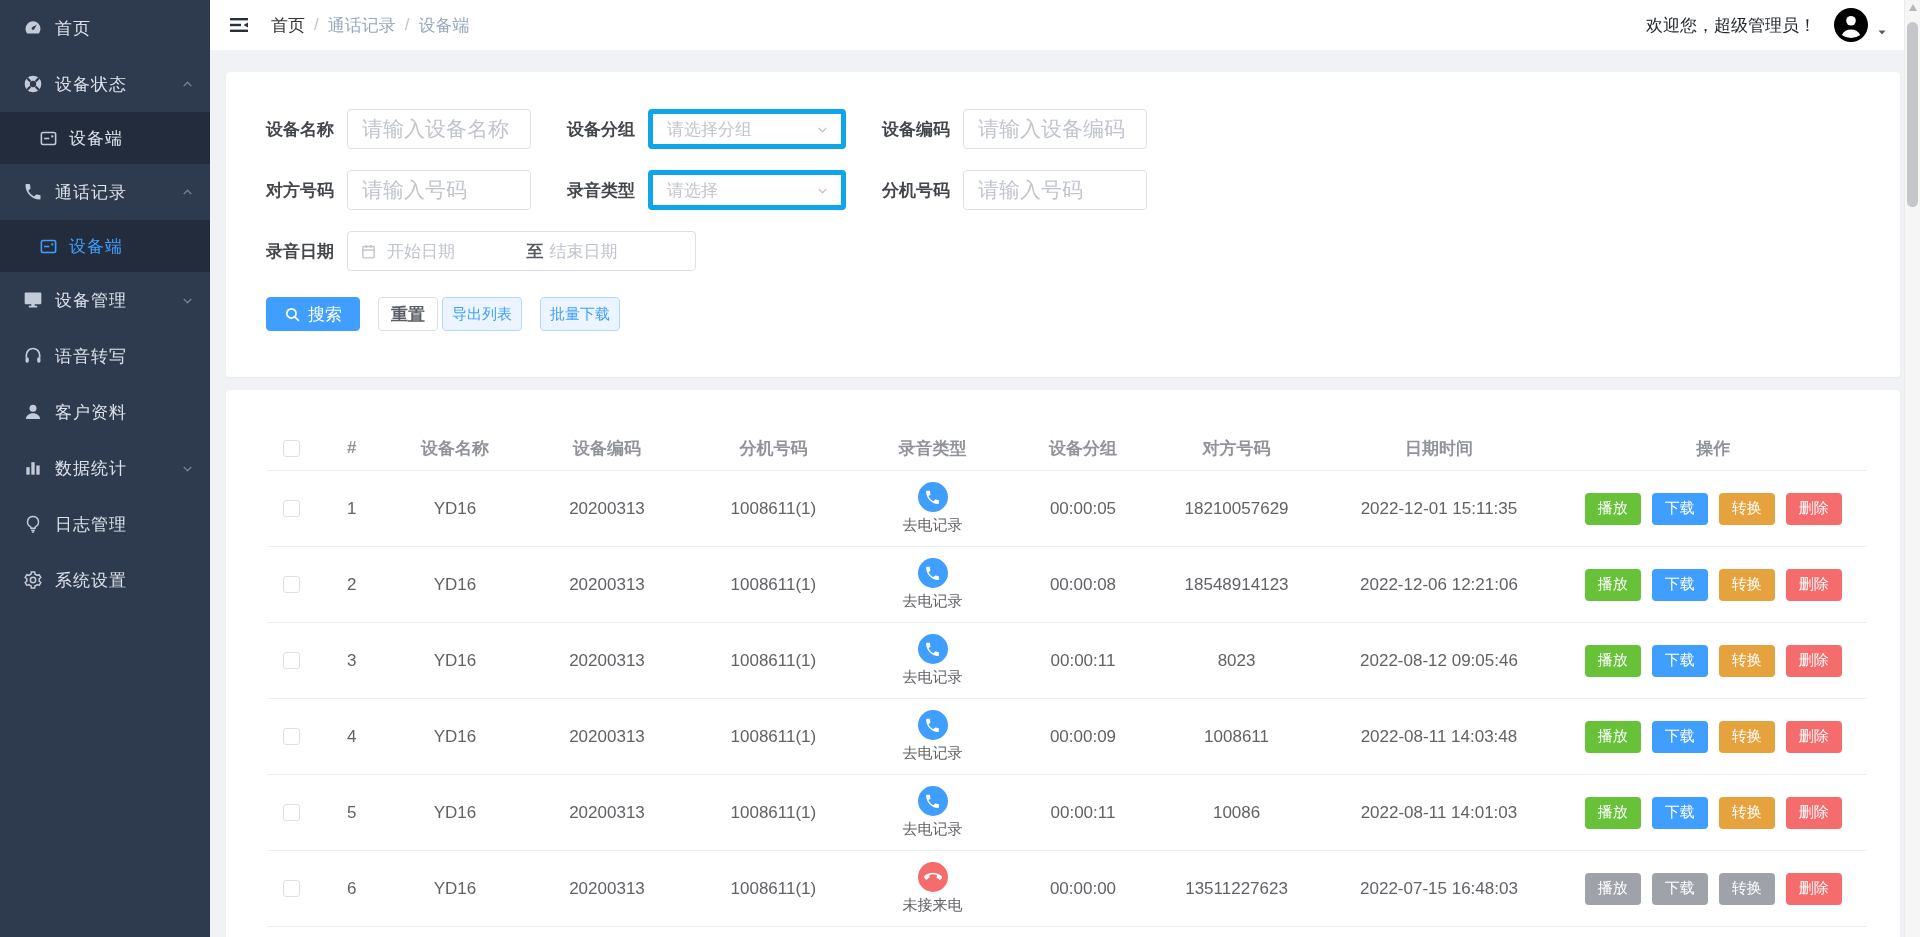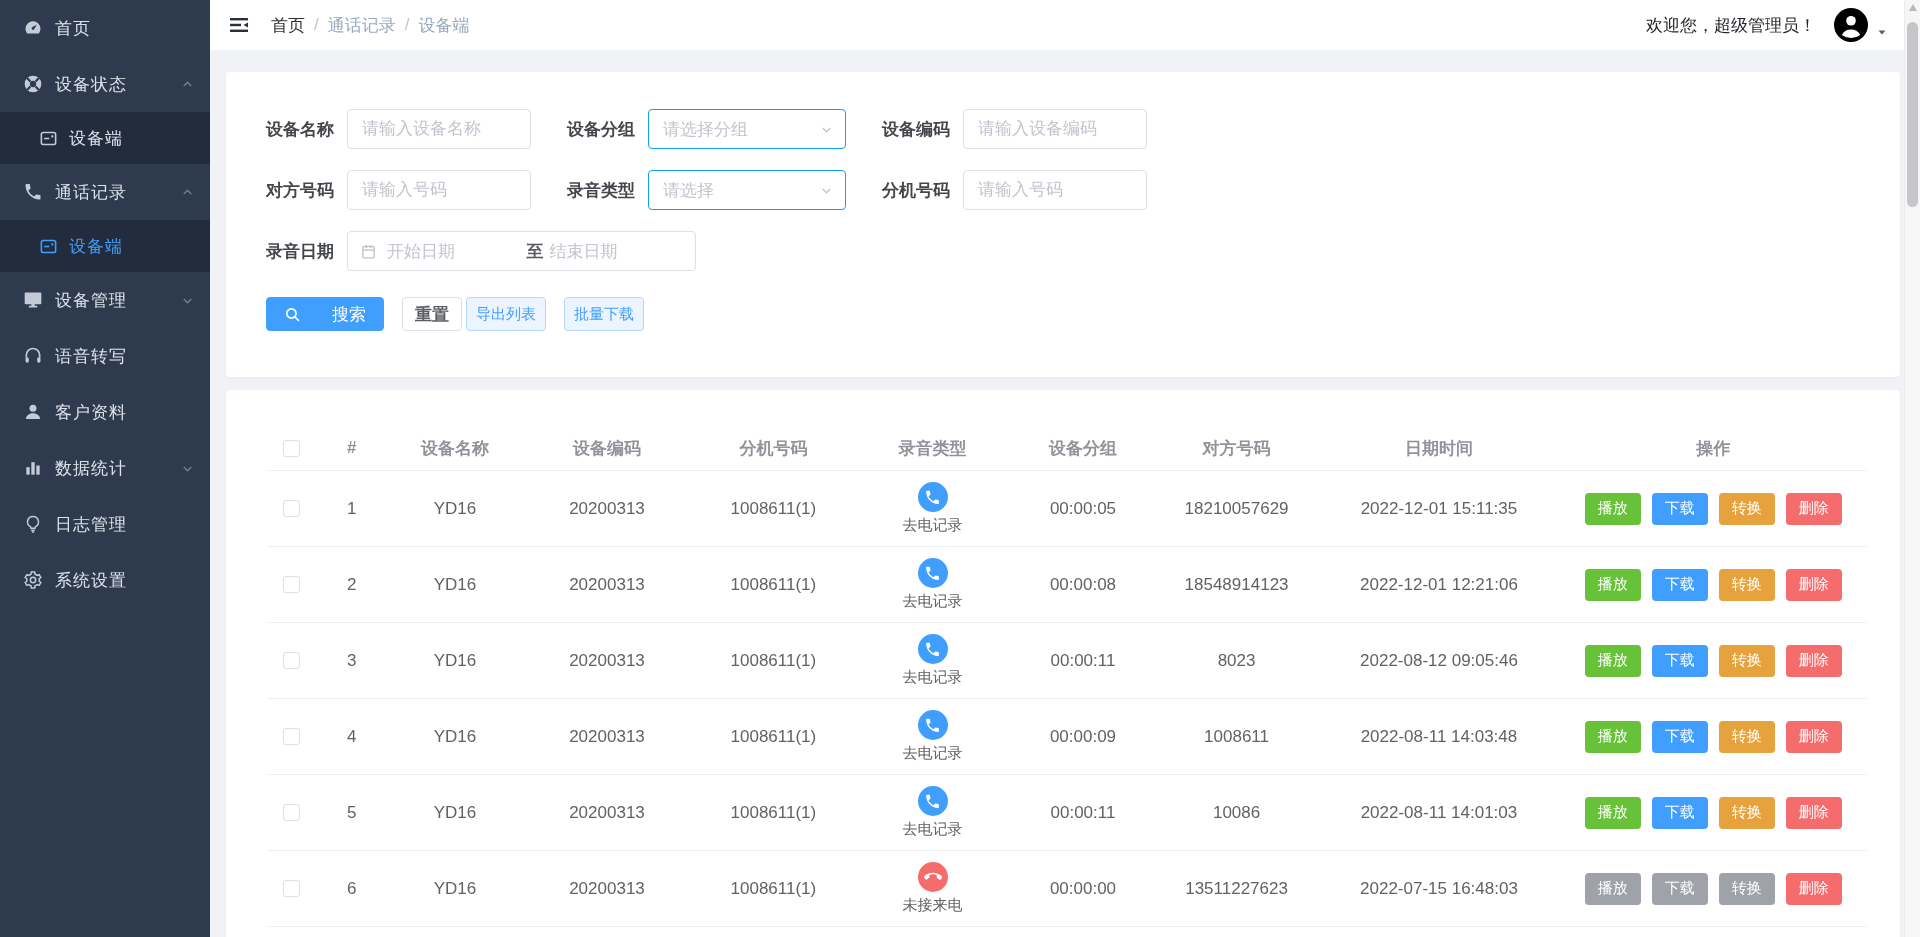--- a/index.html
+++ b/index.html
@@ -37,36 +37,36 @@
 
   
   .content { flex:1; padding:22px 20px 0 16px; overflow:hidden; }
   .card { background:#fff; border-radius:4px; box-shadow:0 1px 3px rgba(0,0,0,.04); }
   .search-card { padding:37px 40px 46px 40px; margin-bottom:13px; }
 
   .f-row { display:flex; align-items:center; margin-bottom:21px; }
   .f-group { display:flex; align-items:center; margin-right:36px; }
   .f-label { font-weight:700; color:#43464b; margin-right:13px; white-space:nowrap; }
   .f-input { height:40px; border:1px solid #dcdfe6; border-radius:4px; padding:0 14px;
-    font-size:17px; color:#8b5cf6; width:184px; outline:none;
+    font-size:21px; color:#8b5cf6; width:184px; outline:none;
     font-family:"Liberation Sans","DejaVu Sans",sans-serif; }
   .f-input::placeholder { color:#c0c4cc; }
-  .f-select { height:40px; width:198px; border:1px solid #0ea5e9; border-radius:4px;
+  .f-select { height:40px; width:198px; border:5px solid #0ea5e9; border-radius:4px;
     display:flex; align-items:center; justify-content:space-between; padding:0 12px 0 14px;
     color:#c0c4cc; cursor:pointer; background:#fff; }
   .f-select .sel-chev { color:#c0c4cc; display:flex; }
   .f-date { height:40px; width:349px; border:1px solid #dcdfe6; border-radius:4px;
     display:flex; align-items:center; padding:0 12px; color:#c0c4cc; background:#fff; cursor:pointer; }
   .f-date .cal-icon { color:#c0c4cc; margin-right:10px; display:flex; }
   .f-date .d-start,.f-date .d-end { flex:1; text-align:left; color:#c0c4cc; }
   .f-date .d-sep { color:#575a5f; font-weight:700; padding:0 6px; }
 
   .btn-row { display:flex; align-items:center; margin-top:26px; }
   .btn { height:34px; border-radius:4px; display:inline-flex; align-items:center; justify-content:center;
-    cursor:pointer; font-size:17px; white-space:nowrap; user-select:none;gap:24px; }
+    cursor:pointer; font-size:17px; white-space:nowrap; user-select:none; }
   .btn-primary { background:#409eff; border:1px solid #409eff; color:#fff; padding:0 17px; margin-right:18px; }
   .btn-primary .s-icon { margin-right:7px; display:flex; }
   .btn-default { background:#fff; border:1px solid #dcdfe6; color:#5a5e66; padding:0 12px; margin-right:4px; font-weight:600;}
   .btn-plain { background:#ecf5ff; border:1px solid #b3d8ff; color:#409eff; padding:0 9px; font-size:15px; margin-right:18px; }
 
   
   .table-card { padding:36px 33px 20px 41px; min-height:545px; }
   .trow { display:grid; grid-template-columns:3% 4.6% 8.3% 10.7% 10.1% 9.8% 9% 10.2% 15.1% 19.2%;
     align-items:center; border-bottom:1px solid #ebeef5; }
   .trow > div { text-align:center; }
@@ -453,21 +453,21 @@
                       <svg width="17" height="17" viewBox="0 0 24 24" fill="#fff">
                         <path d="M6.62 10.79a15.05 15.05 0 0 0 6.59 6.59l2.2-2.2a1 1 0 0 1 1.02-.24c1.12.37 2.33.57 3.57.57a1 1 0 0 1 1 1V20a1 1 0 0 1-1 1C10.85 21 3 13.15 3 3.5a1 1 0 0 1 1-1h3.5a1 1 0 0 1 1 1c0 1.25.2 2.45.57 3.57a1 1 0 0 1-.25 1.02l-2.2 2.2z"></path>
                       </svg>
                     </span>
                   </span>
                   <span class="type-label">去电记录</span>
                 </div>
               </div>
               <div>00:00:08</div>
               <div>18548914123</div>
-              <div>2022-12-01 12:21:06</div>
+              <div>2022-12-06 12:21:06</div>
               <div>
                 <div class="acts">
                   <button class="act" style="background: rgb(103, 194, 58);">播放</button>
                   <button class="act" style="background: rgb(64, 158, 255);">下载</button>
                   <button class="act" style="background: rgb(230, 162, 60);">转换</button>
                   <button class="act" style="background: rgb(245, 108, 108);">删除</button>
                 </div>
               </div>
             </div>
             <div class="trow tbody-row">

